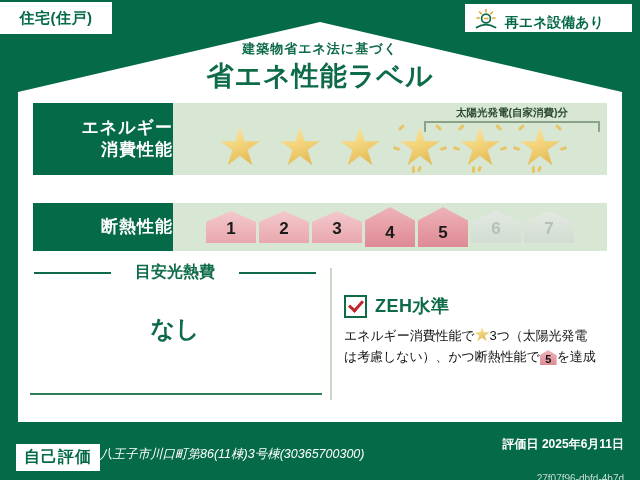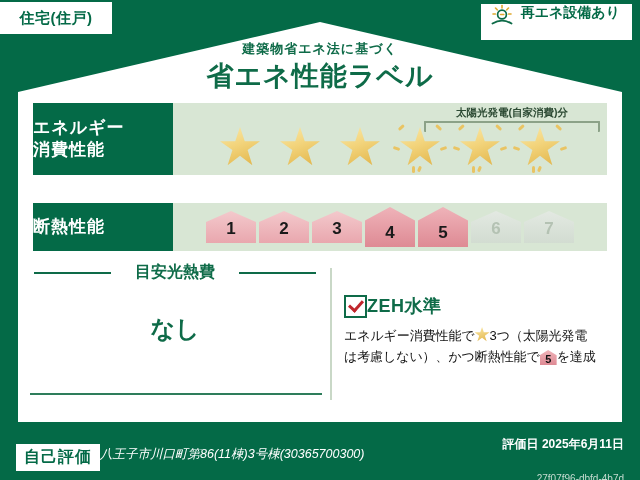--- a/index.html
+++ b/index.html
@@ -17,24 +17,24 @@
     width:112px;height:32px;
     background:#ffffff;
     display:flex;align-items:center;justify-content:center;
     color:#046A47;font-weight:bold;font-size:15px;
     letter-spacing:0.5px;
   }
 
   
   #renew-badge{
     position:absolute;right:8px;top:4px;
-    height:36px;
+    height:28px;
     background:#ffffff;
-    display:flex;align-items:flex-start;gap:6px;
-    padding:0 12px 0 8px;
+    display:flex;align-items:flex-end;gap:6px;
+    padding:0 28px 0 8px;
   }
   #renew-badge .sunwrap{width:26px;height:24px;position:relative;flex:0 0 auto;}
   #renew-badge .label{
     color:#046A47;font-weight:bold;font-size:14px;white-space:nowrap;
   }
 
   
   #label-panel{
     position:absolute;left:18px;top:22px;
     width:604px;height:400px;
@@ -52,21 +52,21 @@
     position:absolute;left:0;right:0;top:58px;
     text-align:center;color:#0E6B48;
     font-size:27px;font-weight:bold;letter-spacing:1px;
   }
 
   
   .perf-row{position:absolute;left:33px;width:574px;display:flex;}
   .perf-key{
     width:140px;flex:0 0 140px;
     background:#046A47;color:#ffffff;
-    display:flex;flex-direction:column;align-items:flex-start;justify-content:center;
+    display:flex;flex-direction:column;align-items:flex-end;justify-content:center;
     font-weight:bold;font-size:17px;line-height:1.32;letter-spacing:1px;
   }
   .perf-val{
     flex:1;background:#D8E6D4;position:relative;
   }
 
   #row-energy{top:103px;height:72px;}
   #row-insul{top:203px;height:48px;}
 
   
@@ -136,21 +136,21 @@
   }
 
   
   #v-divider{
     position:absolute;left:330px;top:268px;width:2px;height:132px;
     background:#C9D8C7;
   }
 
   
   #zeh-block{position:absolute;left:344px;top:294px;width:262px;}
-  #zeh-head{display:flex;align-items:center;}
+  #zeh-head{display:flex;align-items:center;gap:8px;}
   #zeh-check{
     width:19px;height:19px;flex:0 0 auto;
     border:2px solid #0E6B48;background:#fff;
     position:relative;
   }
   #zeh-check::after{
     content:"";position:absolute;left:3px;top:3px;
     width:11px;height:6px;border-left:3px solid #C0272D;border-bottom:3px solid #C0272D;
     transform:rotate(-48deg);
   }

